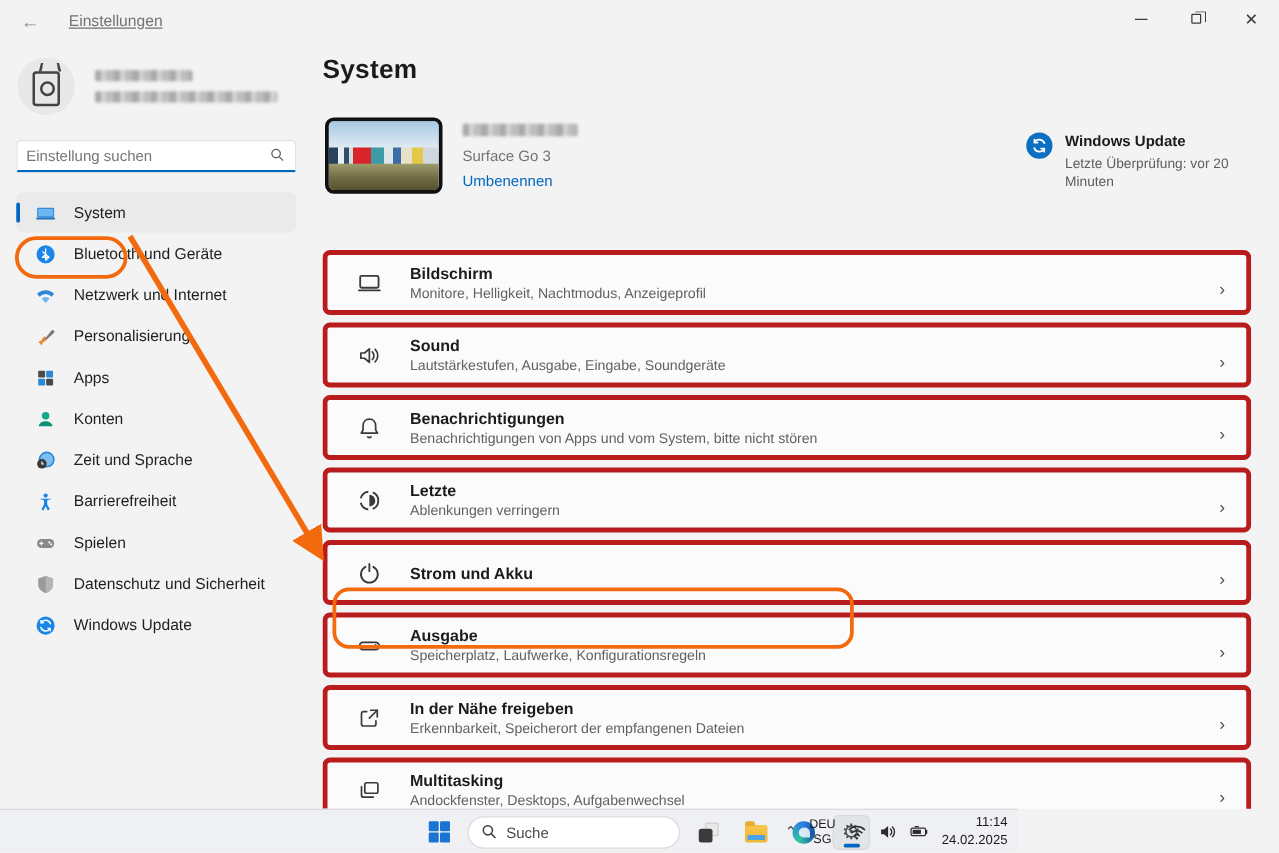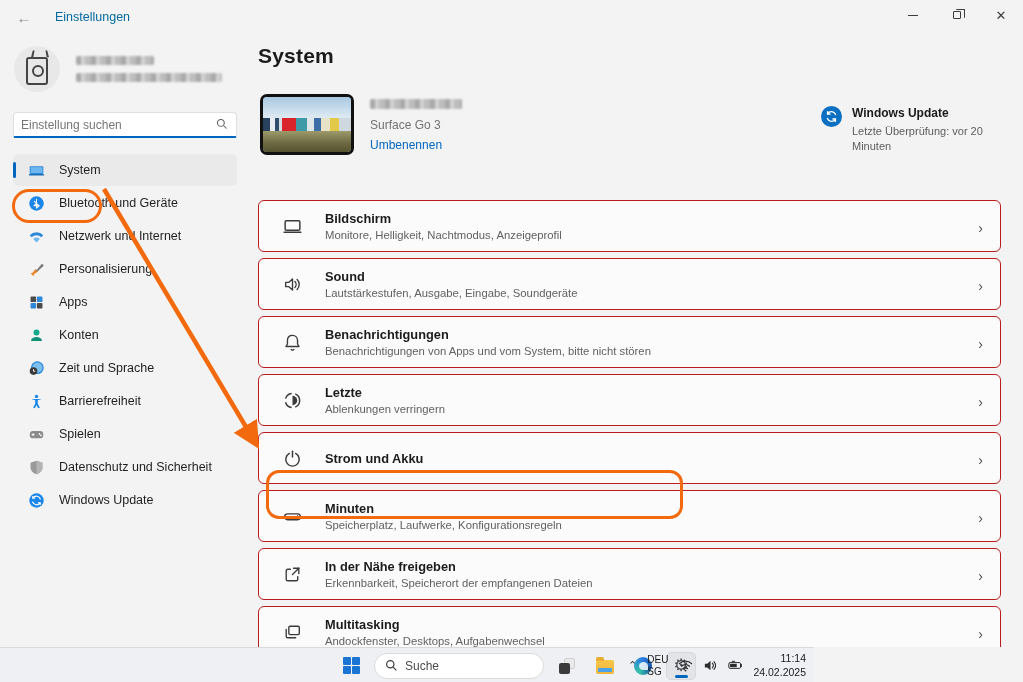--- a/index.html
+++ b/index.html
@@ -2,21 +2,21 @@
 <html style="--anno: #f26a0d;"><head>
 <meta charset="utf-8">
 <style>
   * { margin:0; padding:0; box-sizing:border-box; }
   html,body { width:1023px; height:682px; overflow:hidden; }
   body { font-family:"Liberation Sans","DejaVu Sans",sans-serif; background:#f3f3f3; color:#1b1b1b; position:relative; }
 
   
   .titlebar { position:absolute; left:0; top:0; width:1023px; height:34px; display:flex; align-items:center; }
   .back-btn { width:32px; height:24px; margin-left:8px; display:flex; align-items:center; justify-content:center; color:#8a8a8a; font-size:15px; }
-  .app-title { font-size:12.5px; margin-left:15px; color:#0369a1; }
+  .app-title { font-size:12.5px; margin-left:15px; color:#737373;text-decoration:underline; }
   .win-controls { position:absolute; right:0; top:0; height:30px; display:flex; }
   .wc-btn { width:44px; height:30px; display:flex; align-items:center; justify-content:center; color:#3c3c3c; }
   .wc-min-glyph { width:10px; height:1px; background:#3c3c3c; }
   .wc-restore-glyph { width:8px; height:8px; border:1px solid #3c3c3c; border-radius:1px; position:relative; }
   .wc-restore-glyph::after { content:""; position:absolute; left:2px; top:-3px; width:8px; height:8px; border:1px solid #3c3c3c; border-left:none; border-bottom:none; border-radius:1px; }
   .wc-close-glyph { font-size:13px; line-height:1; }
 
   
   .sidebar { position:absolute; left:0; top:34px; width:250px; height:613px; }
   .profile { display:flex; align-items:center; margin:12px 0 4px 14px; }
@@ -51,21 +51,21 @@
   .device-name-redacted { width:92px; height:10px; margin-top:3px; }
   .device-model { font-size:12px; margin-top:9px; color:#737373; }
   .device-rename { font-size:12px; margin-top:6px; color:#0067c0; cursor:pointer; }
   .update-summary { position:absolute; right:0; top:12px; width:180px; display:flex; }
   .update-ico { width:21px; height:21px; border-radius:50%; background:#0b6fc2; color:#fff; display:flex; align-items:center; justify-content:center; flex:0 0 21px; margin-right:10px; }
   .update-ico svg { width:13px; height:13px; }
   .update-title { font-size:12px; font-weight:700; }
   .update-status { font-size:11px; color:#5d5d5d; margin-top:4px; line-height:1.35; width:140px; }
 
   .rows { position:absolute; left:0; top:166px; width:743px; height:447px; overflow:hidden; }
-  .row-card { position:relative; height:52px; margin-bottom:6px; background:#fbfbfb; border:1px solid #b91c1c; border-radius:6px; display:flex; align-items:center; padding:0 42px 0 22px; cursor:pointer; }
+  .row-card { position:relative; height:52px; margin-bottom:6px; background:#fbfbfb; border:4px solid #b91c1c; border-radius:6px; display:flex; align-items:center; padding:0 42px 0 22px; cursor:pointer; }
   .row-ico { width:22px; height:22px; margin-right:22px; flex:0 0 22px; display:flex; align-items:center; justify-content:center; color:#3a3a3a; }
   .row-ico svg { width:21px; height:21px; }
   .row-texts { display:flex; flex-direction:column; }
   .row-title { font-size:12.8px; font-weight:600; color:#1b1b1b; }
   .row-sub { font-size:11.3px; color:#616161; margin-top:3px; }
   .row-chevron { position:absolute; right:17px; top:19px; font-size:14px; color:#4f4f4f; }
 
   
   .anno { position:absolute; pointer-events:none; z-index:50; }
   .anno-ellipse { left:12px; top:189px; width:90px; height:34px; border:3.5px solid var(--anno,#f26a0d); border-radius:17px; }
@@ -85,21 +85,21 @@
   .taskview-ico .tv-b { position:absolute; left:0; bottom:0; width:11px; height:11px; background:#3b3b3b; border-radius:2px; }
   .taskview-ico .tv-f { position:absolute; right:0; top:0; width:11px; height:11px; background:#e9e9e9; border:1px solid #cfcfcf; border-radius:2px; }
   .folder-ico { position:relative; width:18px; height:14px; background:linear-gradient(180deg,#f7c64a,#eeb53a); border-radius:2px; margin-top:3px; }
   .folder-ico::before { content:""; position:absolute; left:0; top:-3px; width:8px; height:4px; background:#e8ad32; border-radius:2px 2px 0 0; }
   .folder-ico::after { content:""; position:absolute; left:2px; bottom:2px; width:14px; height:4px; background:#4aa3e8; border-radius:1px; }
   .edge-ico { width:18px; height:18px; border-radius:50%; background:conic-gradient(from 210deg,#35c1a6,#2b7de0 40%,#1256a8 70%,#35c1a6); position:relative; }
   .edge-ico::after { content:""; position:absolute; left:5px; top:5px; width:9px; height:8px; border-radius:50% 50% 0 50%; background:#eaf4fb; opacity:.9; }
   .gear-ico { font-size:17px; color:#4a4f57; line-height:1; }
   .tray { position:absolute; right:8px; top:0; height:35px; display:flex; align-items:center; gap:10px; }
   .tray-chevron { font-size:11px; color:#3a3a3a; }
-  .tray-lang { font-size:10px; line-height:1.15; text-align:left; color:#1b1b1b; }
+  .tray-lang { font-size:10px; line-height:1.15; text-align:center; color:#1b1b1b; }
   .tray-ico { color:#2c2c2c; display:flex; align-items:center; }
   .tray-ico svg { width:15px; height:15px; }
   .tray-clock { font-size:10.5px; text-align:right; line-height:1.3; color:#1b1b1b; }
 </style>
 </head>
 <body>
 
 <div class="titlebar">
   <div class="back-btn">←</div>
   <div class="app-title">Einstellungen</div>
@@ -340,21 +340,21 @@
     <span class="row-chevron">›</span>
       </div>
       <div class="row-card">
         <span class="row-ico">
           <svg viewBox="0 0 20 20">
             <rect x="2.5" y="7.5" width="15" height="5.5" rx="2.7" fill="none" stroke="#3a3a3a" stroke-width="1.4"></rect>
             <path d="M14.8 9.5v1.5" stroke="#3a3a3a" stroke-width="1.3" stroke-linecap="round"></path>
           </svg>
         </span>
     <span class="row-texts">
-      <span class="row-title">Minuten</span>
+      <span class="row-title">Ausgabe</span>
       <span class="row-sub">Speicherplatz, Laufwerke, Konfigurationsregeln</span>
     </span>
     <span class="row-chevron">›</span>
       </div>
       <div class="row-card">
         <span class="row-ico">
           <svg viewBox="0 0 20 20">
             <path d="M8 5H5.5A1.5 1.5 0 0 0 4 6.5v8A1.5 1.5 0 0 0 5.5 16h8a1.5 1.5 0 0 0 1.5-1.5V12" fill="none" stroke="#3a3a3a" stroke-width="1.3" stroke-linecap="round"></path>
             <path d="M11 4h5v5" fill="none" stroke="#3a3a3a" stroke-width="1.3" stroke-linecap="round"></path>
             <path d="M16 4l-6 6" stroke="#3a3a3a" stroke-width="1.3" stroke-linecap="round"></path>

